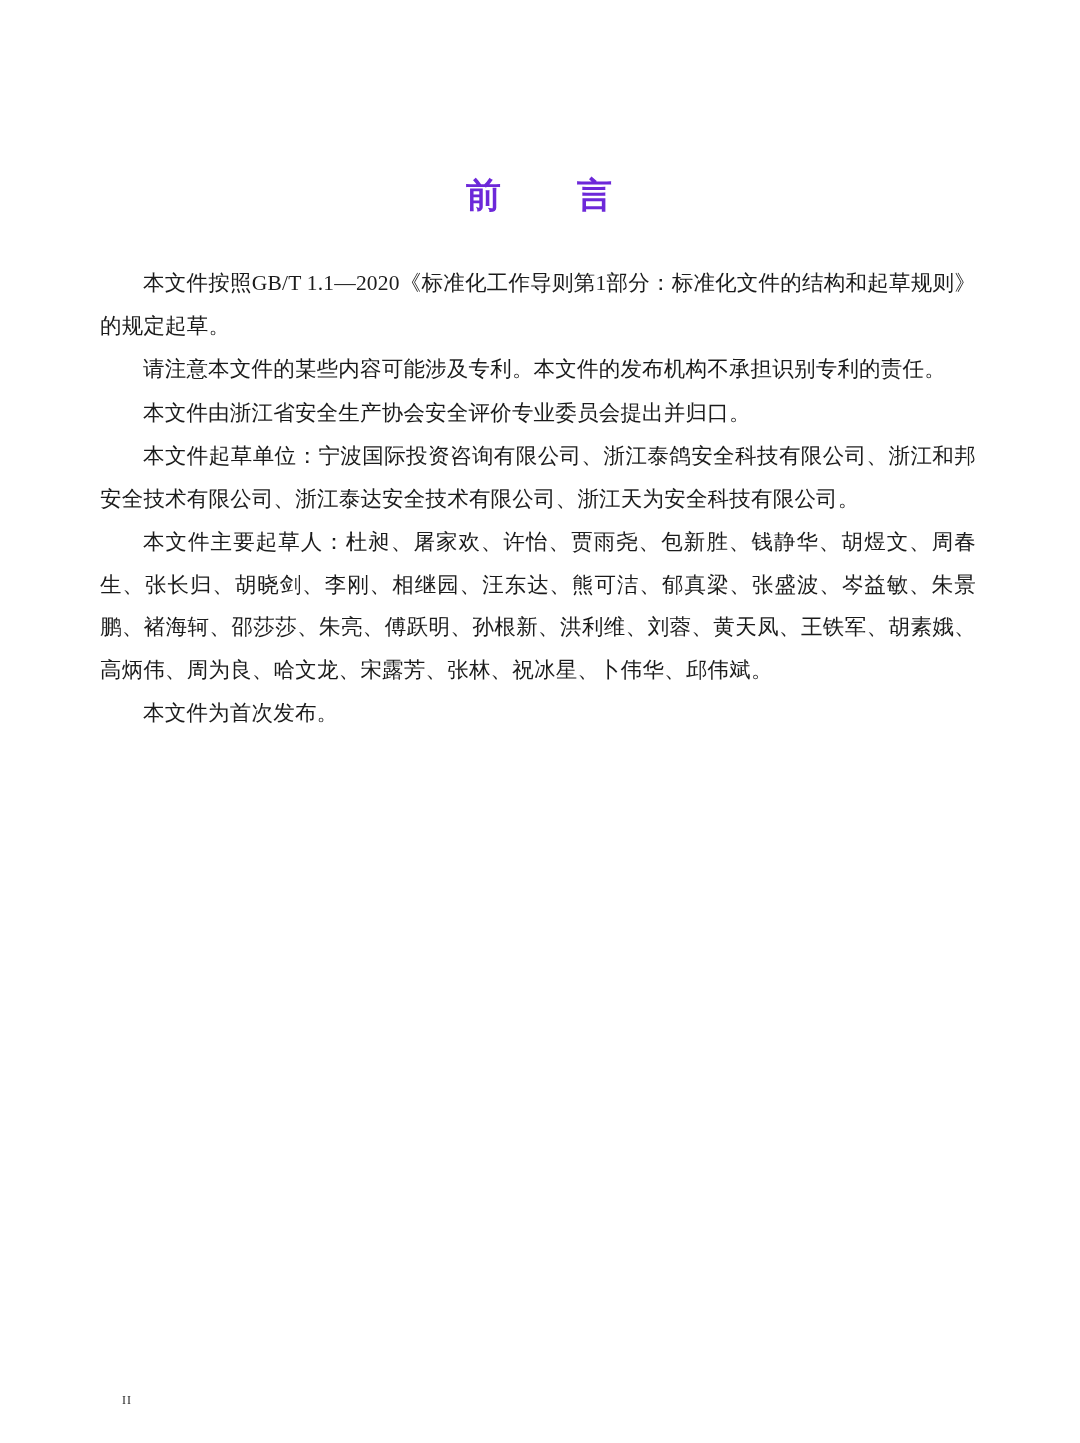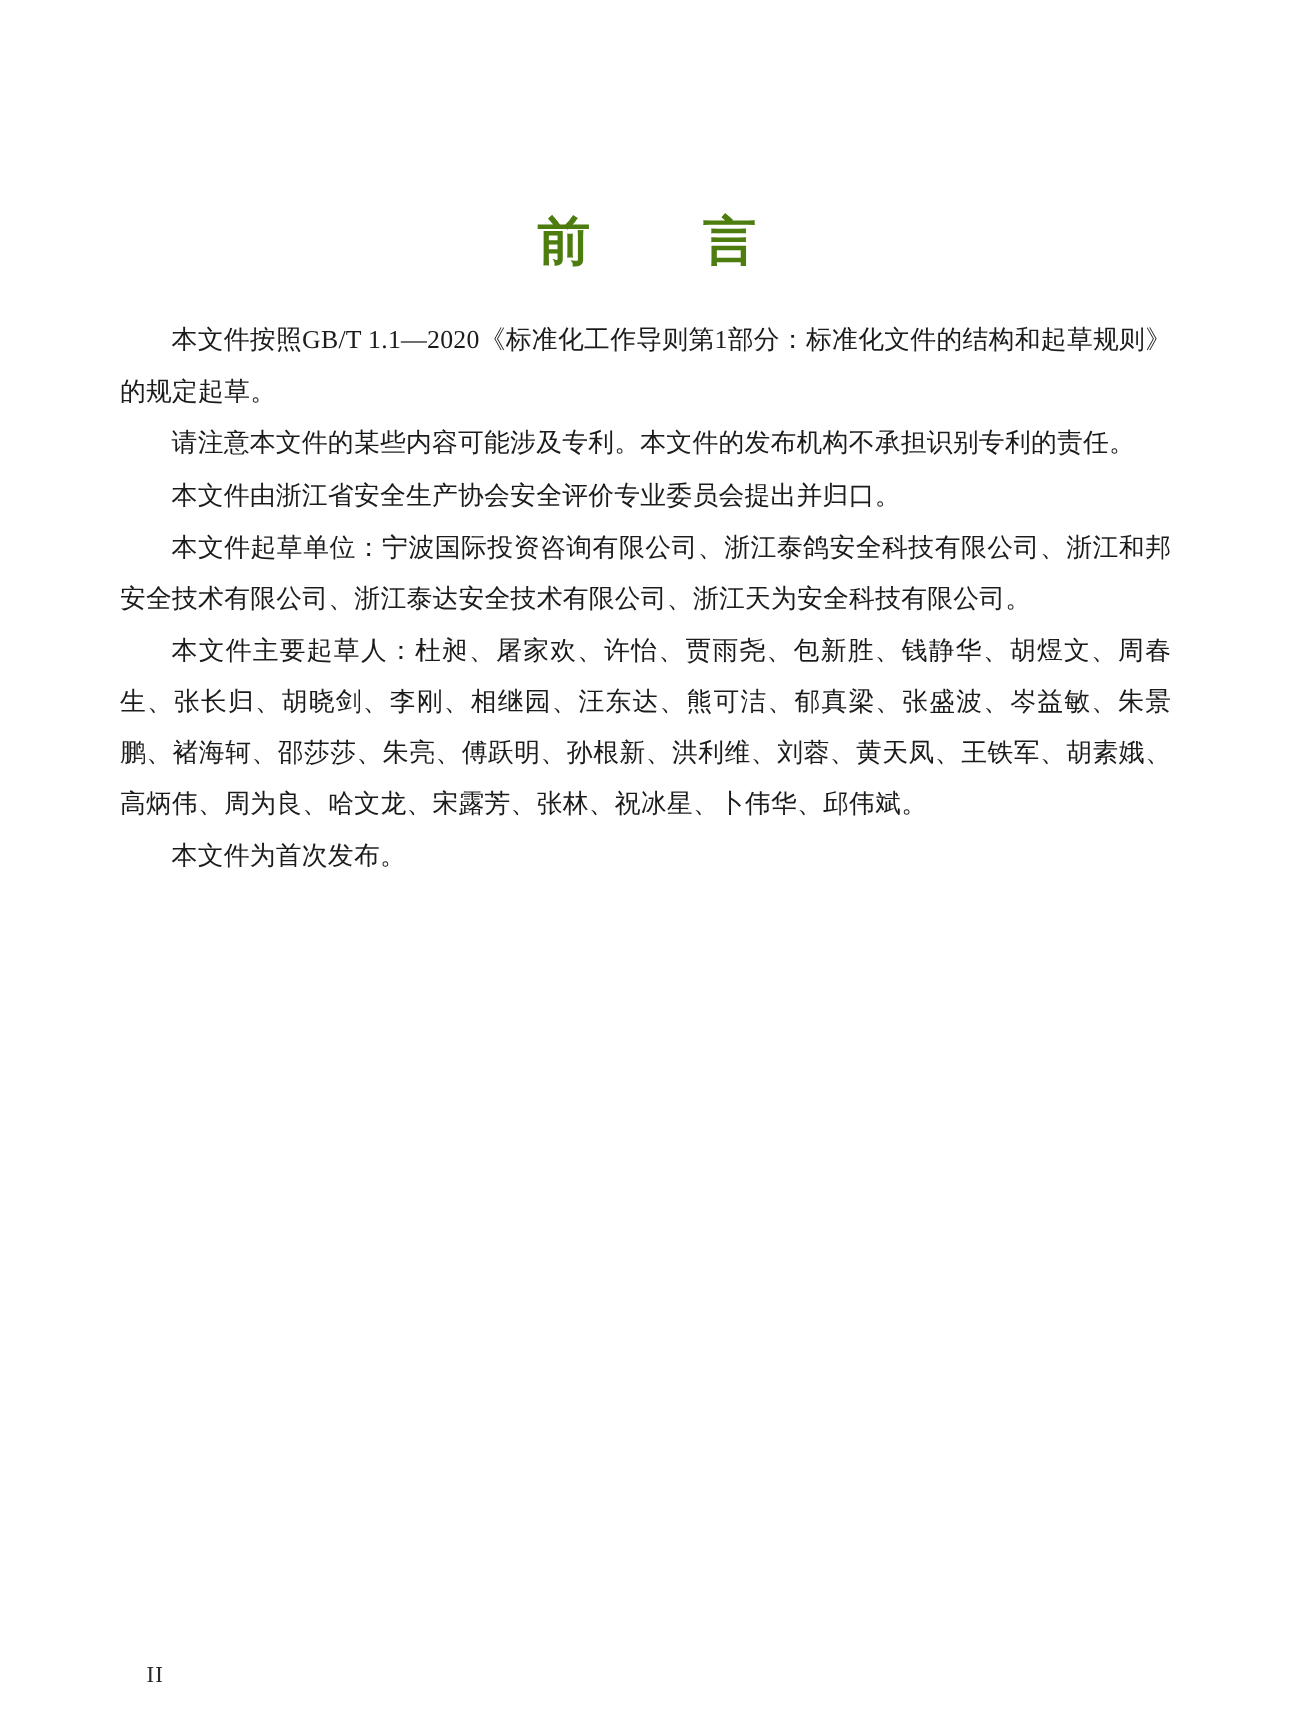--- a/index.html
+++ b/index.html
@@ -43,24 +43,24 @@
   }
 
   
   .doc-title {
     position: absolute;
     top: 172px;
     left: 0;
     width: 100%;
     text-align: center;
     font-family: "Liberation Serif", "DejaVu Serif", serif;
-    font-size: 44px;
+    font-size: 35px;
     font-weight: bold;
     letter-spacing: 2px;
-    color: #4d7c0f;
+    color: #6d28d9;
     white-space: pre;
   }
 
   
   .body-block {
     position: absolute;
     top: 262px;
     left: 100px;
     width: 876px;
   }
@@ -84,21 +84,21 @@
   .para-final {
     margin-top: 2px;
   }
 
   
   .folio {
     position: absolute;
     left: 122px;
     bottom: 35px;
     font-family: "Liberation Serif", "DejaVu Serif", serif;
-    font-size: 19px;
+    font-size: 12px;
     letter-spacing: 1px;
     color: #2a2a2a;
   }
 </style>
 </head>
 <body>
 
 <div class="page">
 
 

